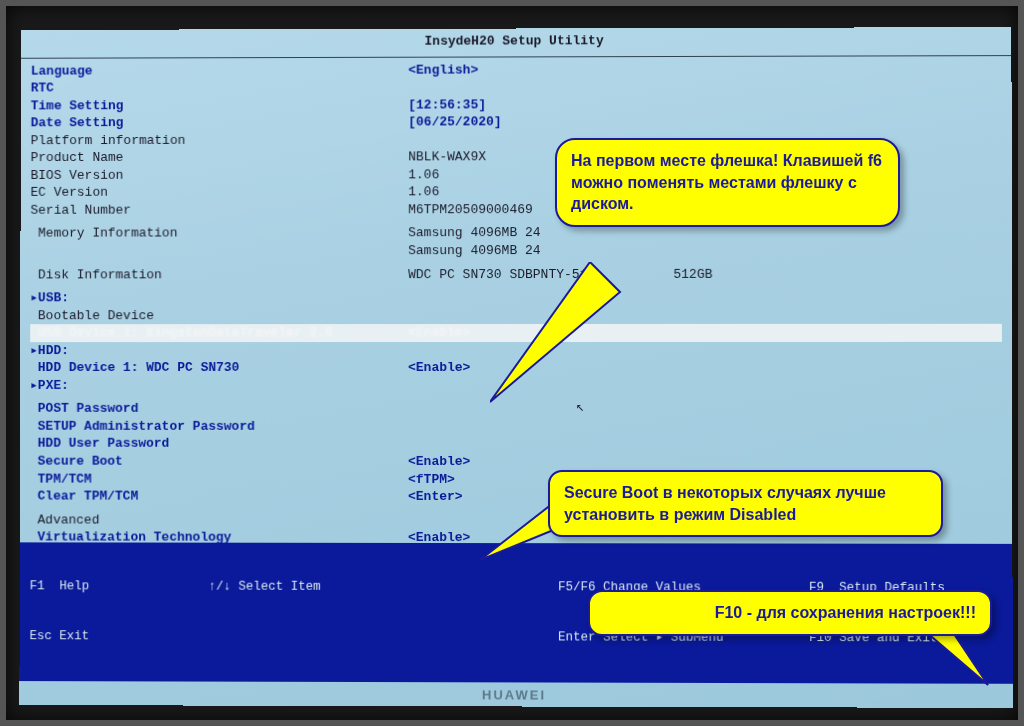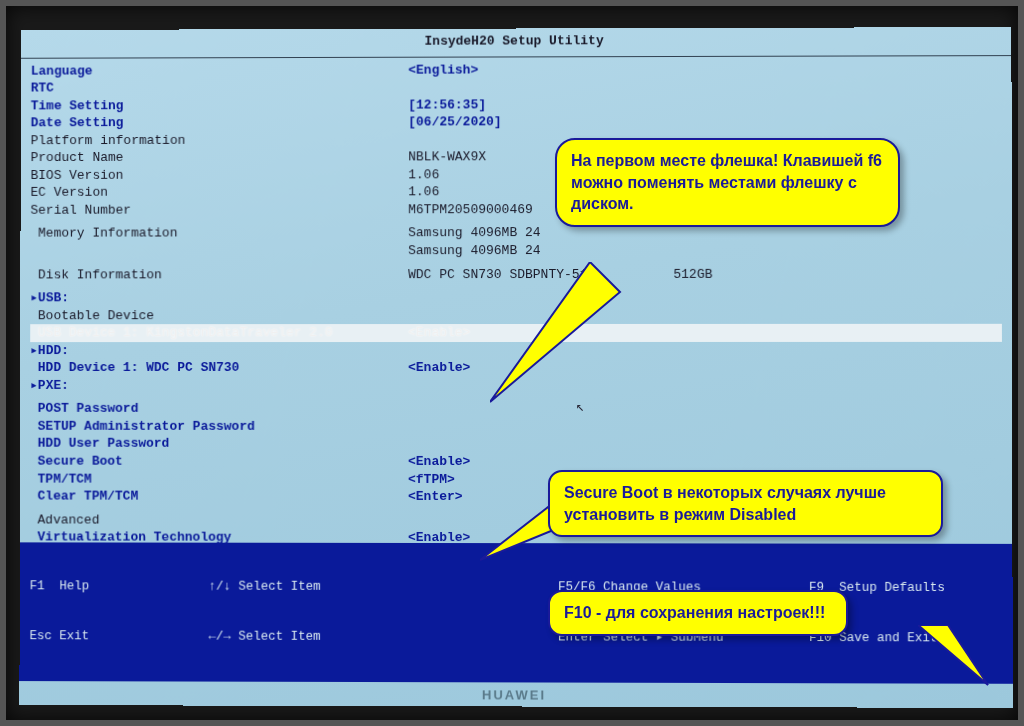--- a/index.html
+++ b/index.html
@@ -102,21 +102,21 @@
     z-index: 10;
   }
   .callout-tail {
     position: absolute;
     z-index: 9;
   }
   .callout-tail svg { display: block; }
 
   #c1 { top: 138px; left: 555px; width: 345px; border-radius: 20px; }
   #c2 { top: 430px; left: 548px; width: 395px; margin-top: 40px; }
-  #c3 { top: 590px; left: 548px; width: 300px; }
+  #c3 { top: 590px; left: 588px; width: 404px; text-align: right; }
 
   .cursor-icon {
     position: absolute;
     top: 398px;
     left: 576px;
     color: #2a2a3a;
     font-size: 14px;
   }
 </style>
 </head>
@@ -164,21 +164,20 @@
     <div class="row"><span class="label-col blue"> USB Port Enable</span><span class="value-col blue">&lt;Enable&gt;</span></div>
   </div>
 
   <div class="footer">
     <div>
       <div class="fcol1">F1  Help</div>
       <div class="fcol1">Esc Exit</div>
     </div>
     <div>
       <div class="fcol2">↑/↓ Select Item</div>
-      <div class="fcol2">←/→ Select Item</div>
     </div>
     <div>
       <div class="fcol3">F5/F6 Change Values</div>
       <div class="fcol3">Enter Select ▸ SubMenu</div>
     </div>
     <div>
       <div class="fcol4">F9  Setup Defaults</div>
       <div class="fcol4">F10 Save and Exit</div>
     </div>
   </div>

